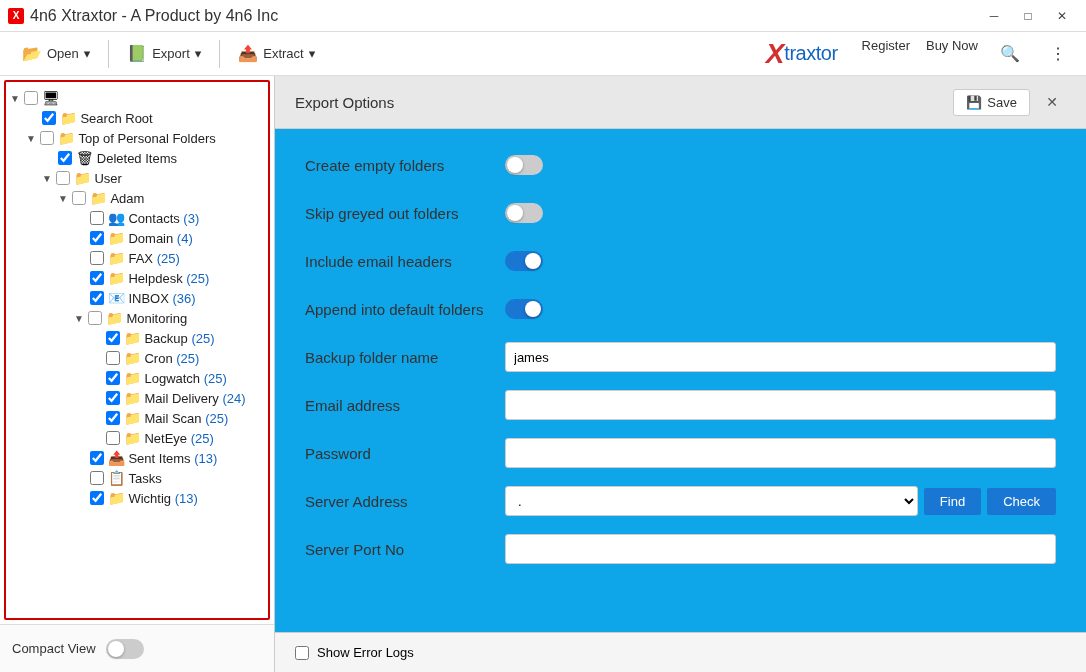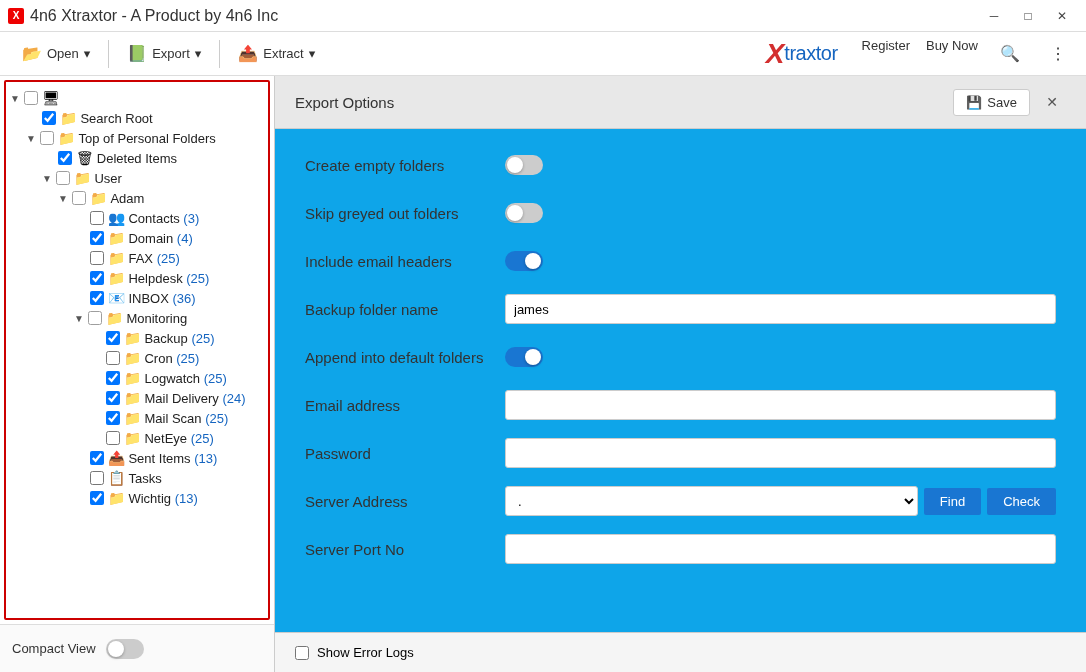--- a/index.html
+++ b/index.html
@@ -380,34 +380,34 @@
           <span class="form-label">Include email headers</span>
           <div class="form-control">
             <div class="toggle-switch">
               <div class="toggle-track on">
                 <div class="toggle-thumb"></div>
               </div>
             </div>
           </div>
         </div>
         <div class="form-row">
-          <span class="form-label">Backup folder name</span>
-          <div class="form-control"><input type="text" class="text-input" placeholder="" value="james" style=""></div>
-        </div>
-        <div class="form-row">
           <span class="form-label">Append into default folders</span>
           <div class="form-control">
             <div class="toggle-switch">
               <div class="toggle-track on">
                 <div class="toggle-thumb"></div>
               </div>
             </div>
           </div>
         </div>
         <div class="form-row">
+          <span class="form-label">Backup folder name</span>
+          <div class="form-control"><input type="text" class="text-input" placeholder="" value="james" style=""></div>
+        </div>
+        <div class="form-row">
           <span class="form-label">Email address</span>
           <div class="form-control"><input type="text" class="text-input" placeholder="" style=""></div>
         </div>
         <div class="form-row">
           <span class="form-label">Password</span>
           <div class="form-control"><input type="password" class="text-input" style=""></div>
         </div>
         <div class="form-row">
           <span class="form-label">Server Address</span>
           <div class="form-control">

